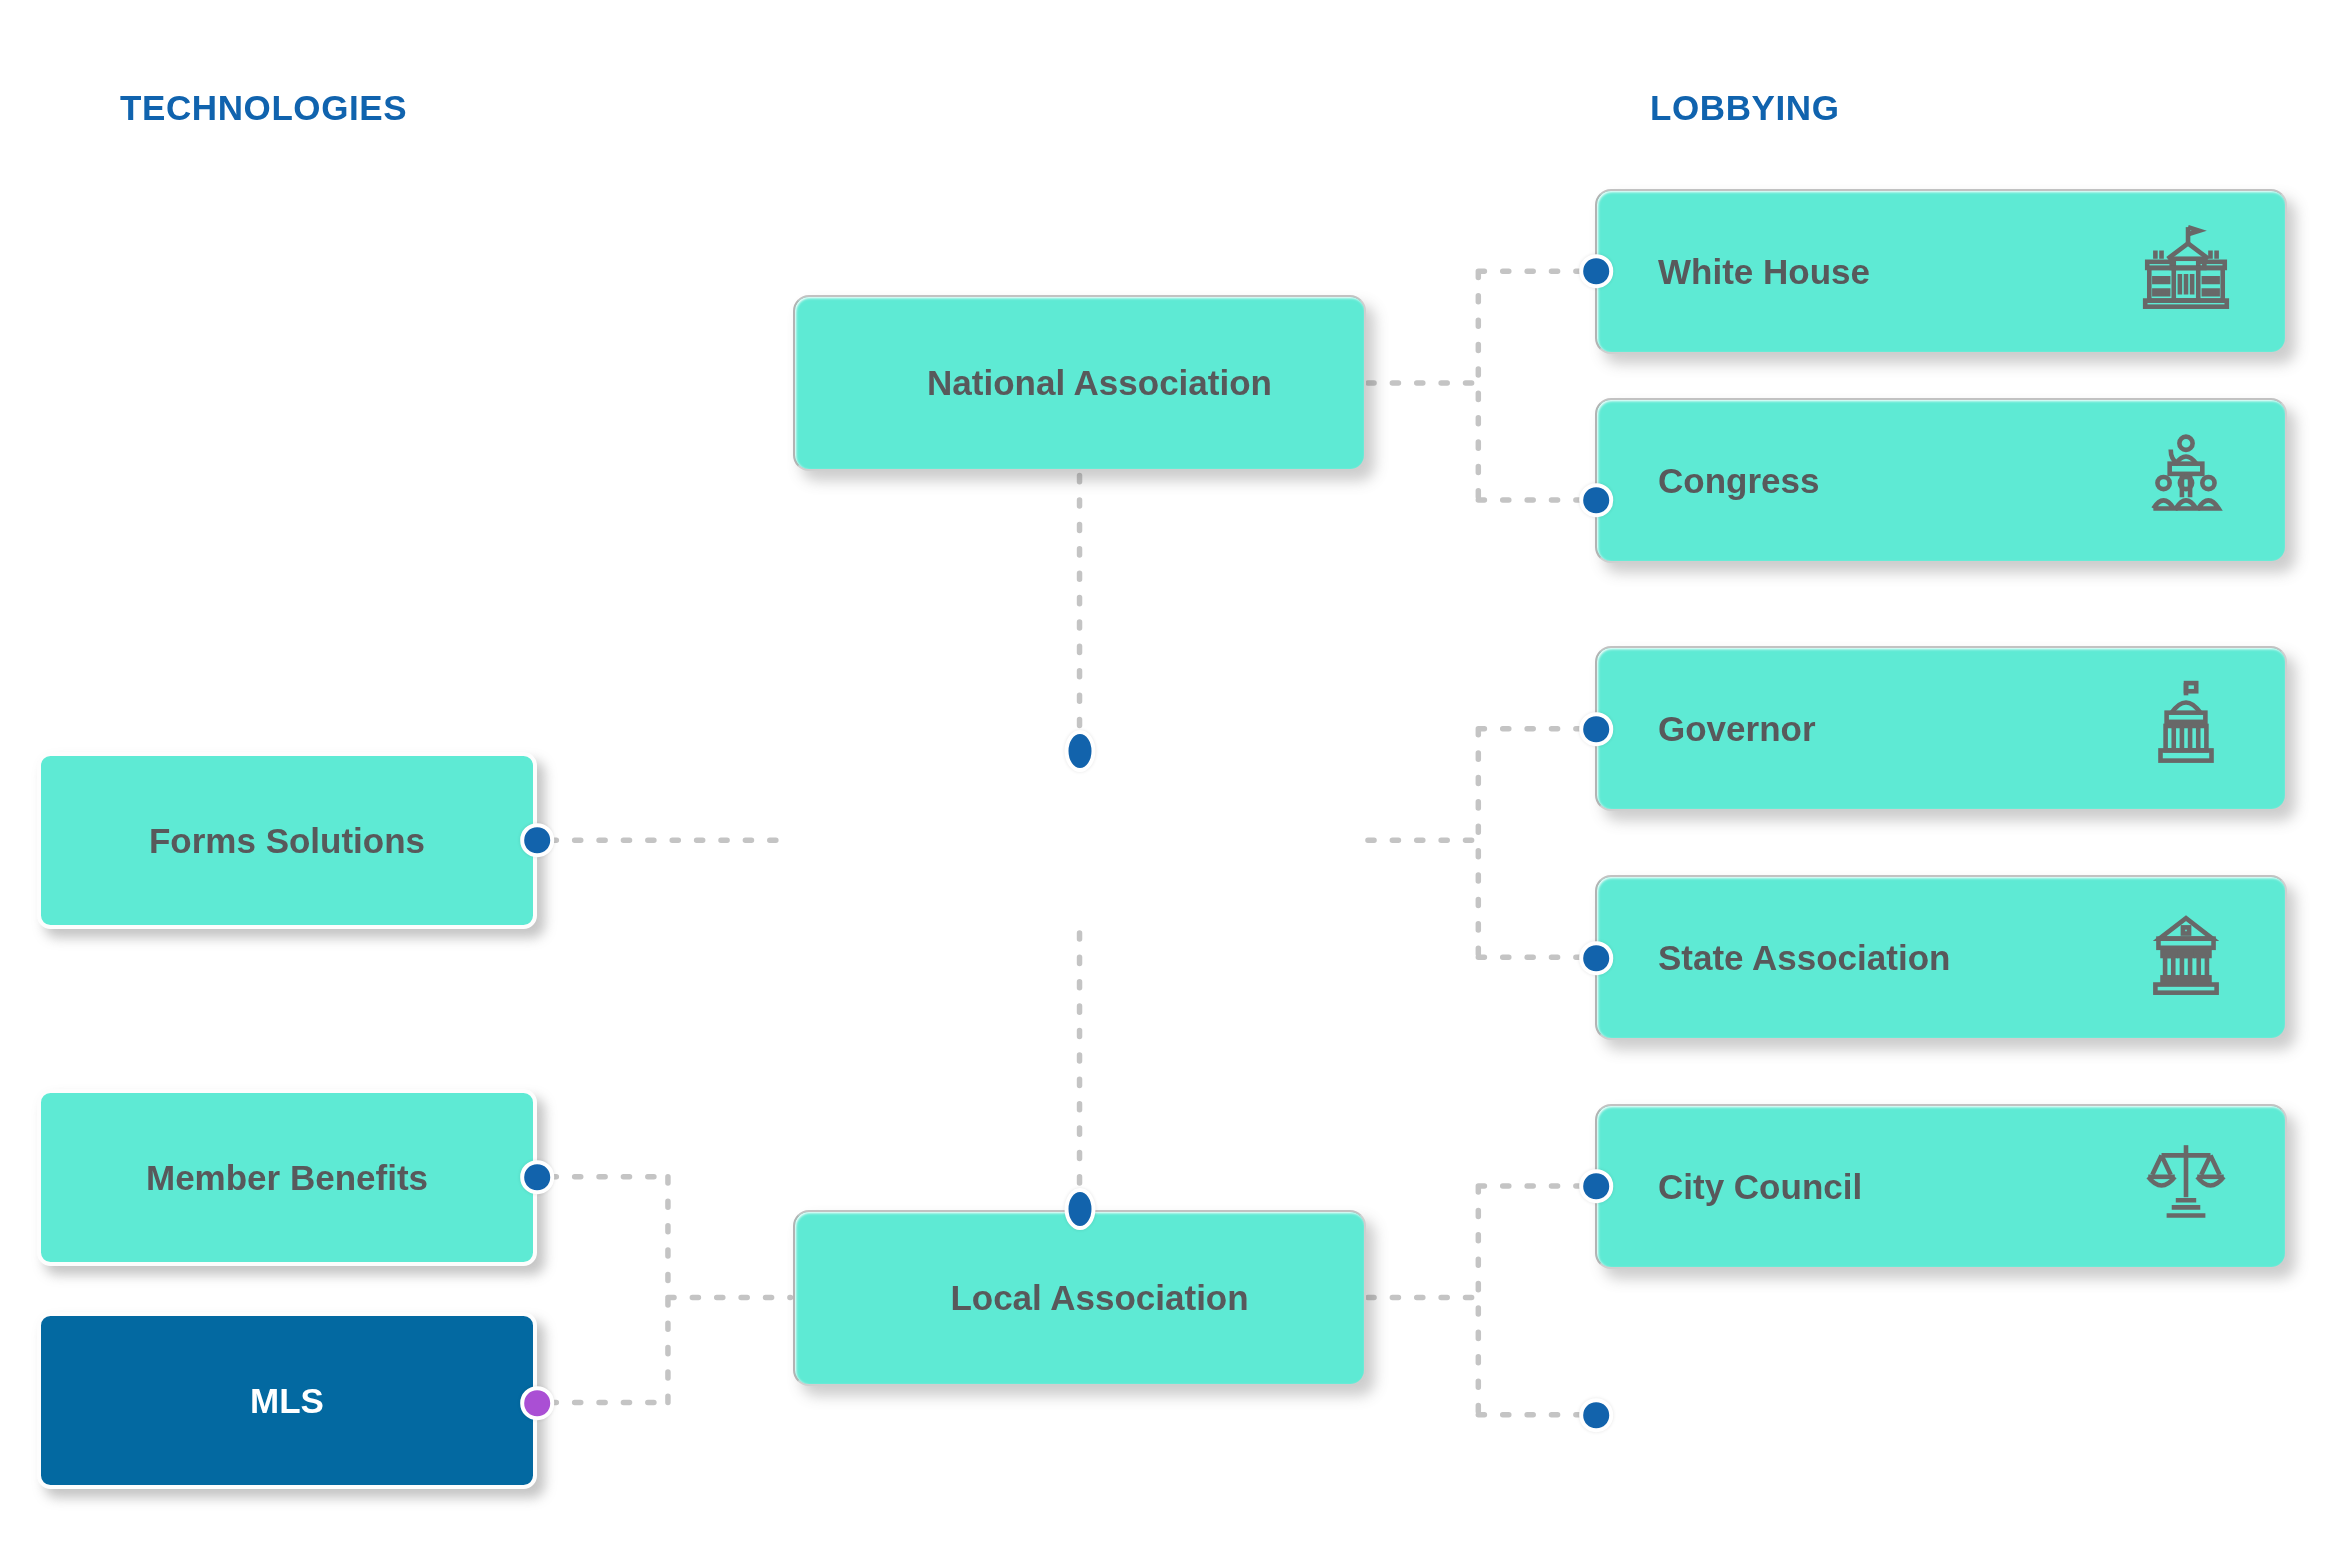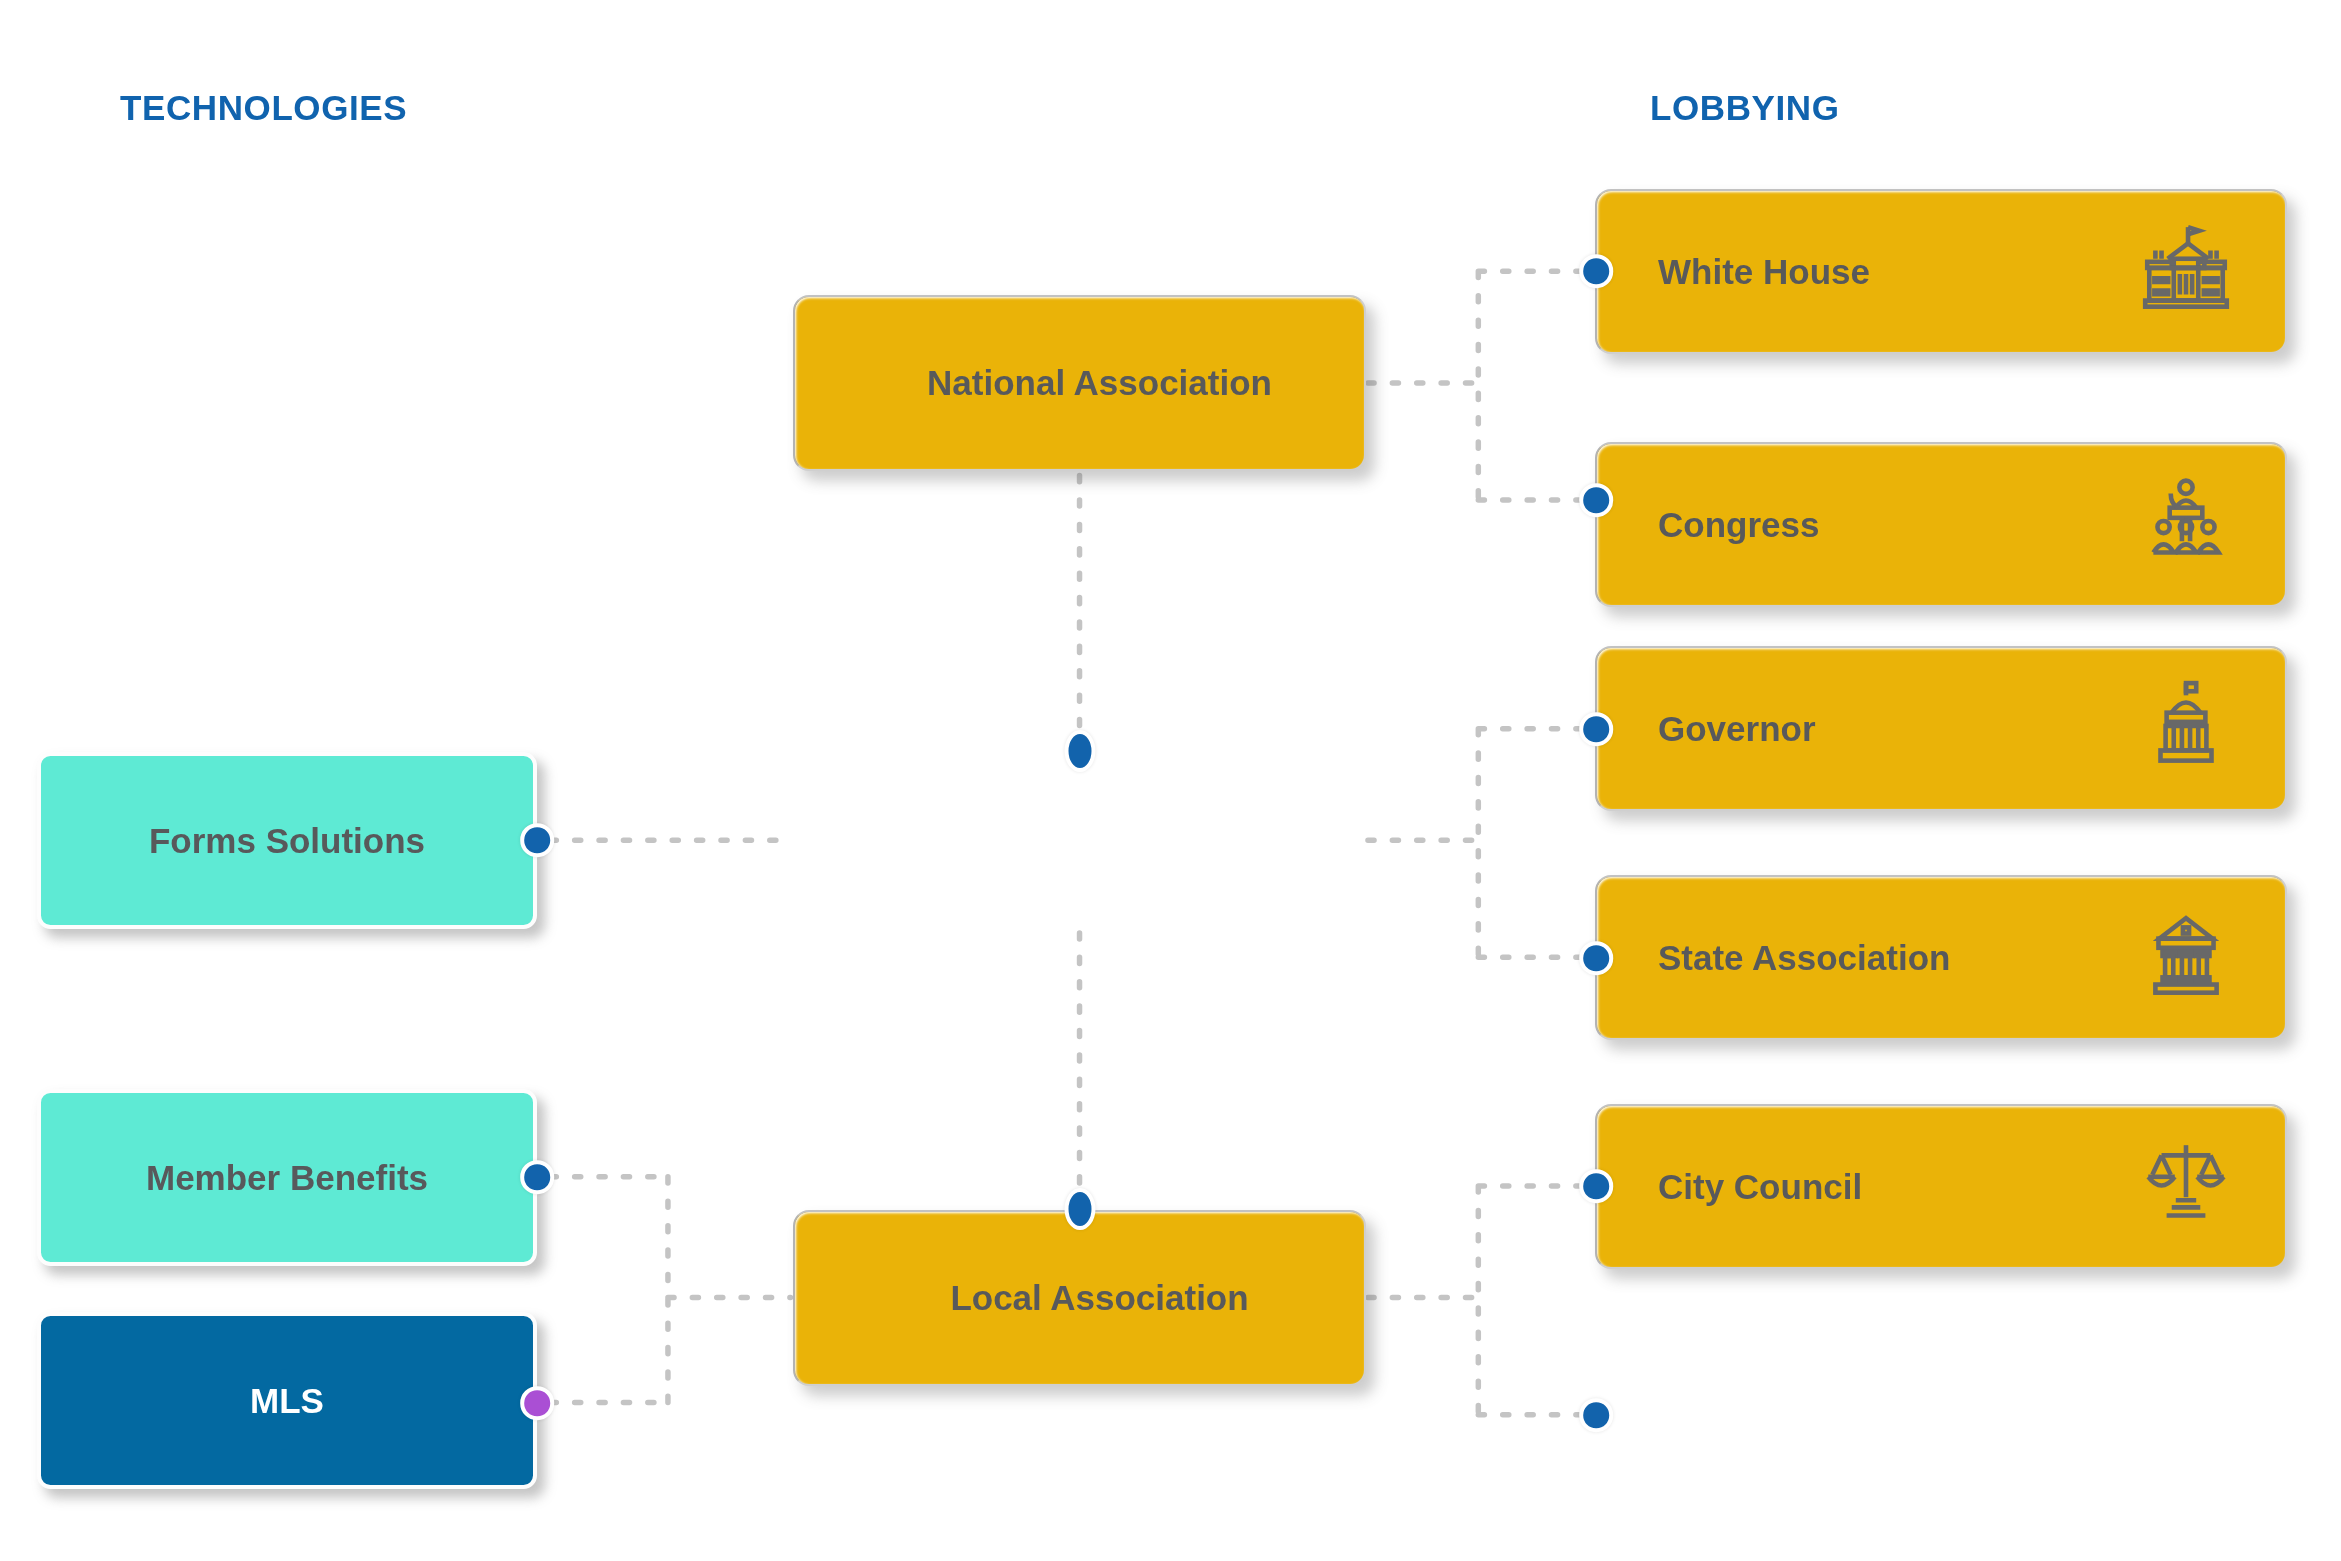--- a/index.html
+++ b/index.html
@@ -24,21 +24,21 @@
     stroke-dasharray:10 30;stroke-linecap:round;
   }
 
   
   .node{
     position:absolute;display:flex;align-items:center;justify-content:center;
     border-radius:16px;box-sizing:border-box;
     font-size:35px;font-weight:600;color:#58595b;
   }
   .node.gray{
-    background:#eab308;
+    background:#5eead4;
     border:2.4px solid #cfcfcf;
     border-left-color:#b3b3b3;border-top-color:#c2c2c2;
     box-shadow:8.5px 9.8px 13.4px rgba(90,90,90,0.30), inset 1.2px 1.2px 2.4px rgba(255,255,255,0.95);
   }
   .node.cyan{
     background:#5eead4;
     border:4.3px solid #fdfdfd;
     box-shadow:7.3px 8.5px 12.2px rgba(110,110,110,0.40);
     border-radius:13.4px;
   }
@@ -56,21 +56,21 @@
   #box-member{top:1089px;}
   #box-mls{top:1312px;}
 
   .assoc-box{left:793px;width:573px;height:176px;padding-left:40px;}
   #box-national{top:295px;}
   #box-state{top:753px;}
   #box-local{top:1210px;}
 
   .lobby-box{left:1595px;width:692px;height:165px;justify-content:flex-start;padding-left:61px;}
   #box-whitehouse{top:189px;}
-  #box-congress{top:442px;}
+  #box-congress{top:398px;}
   #box-governor{top:646px;}
   #box-stateleg{top:875px;}
   #box-citycouncil{top:1104px;}
   #box-countycomm{top:1333px;}
 
   
   .icon{
     position:absolute;right:48px;top:50%;transform:translateY(-50%);
     width:102px;height:102px;
   }

